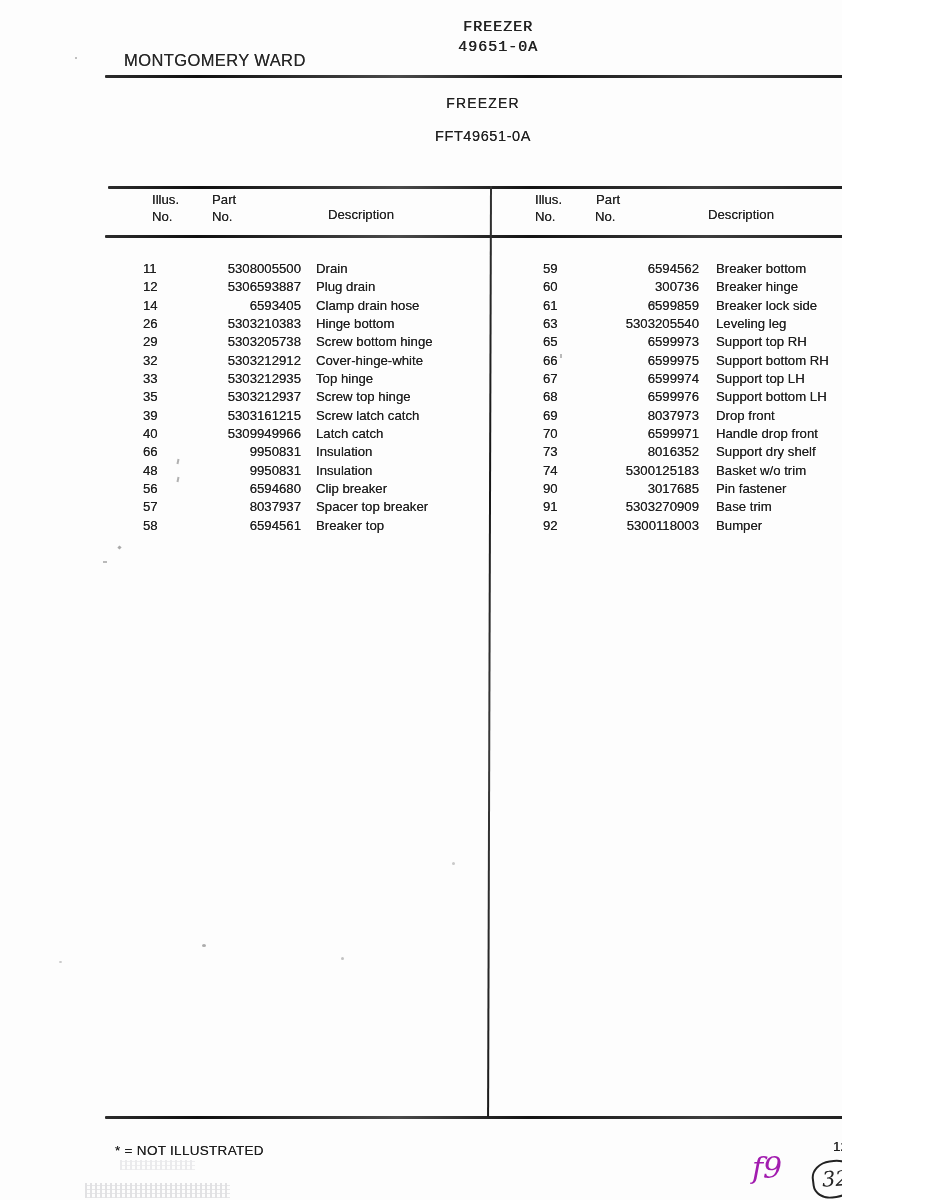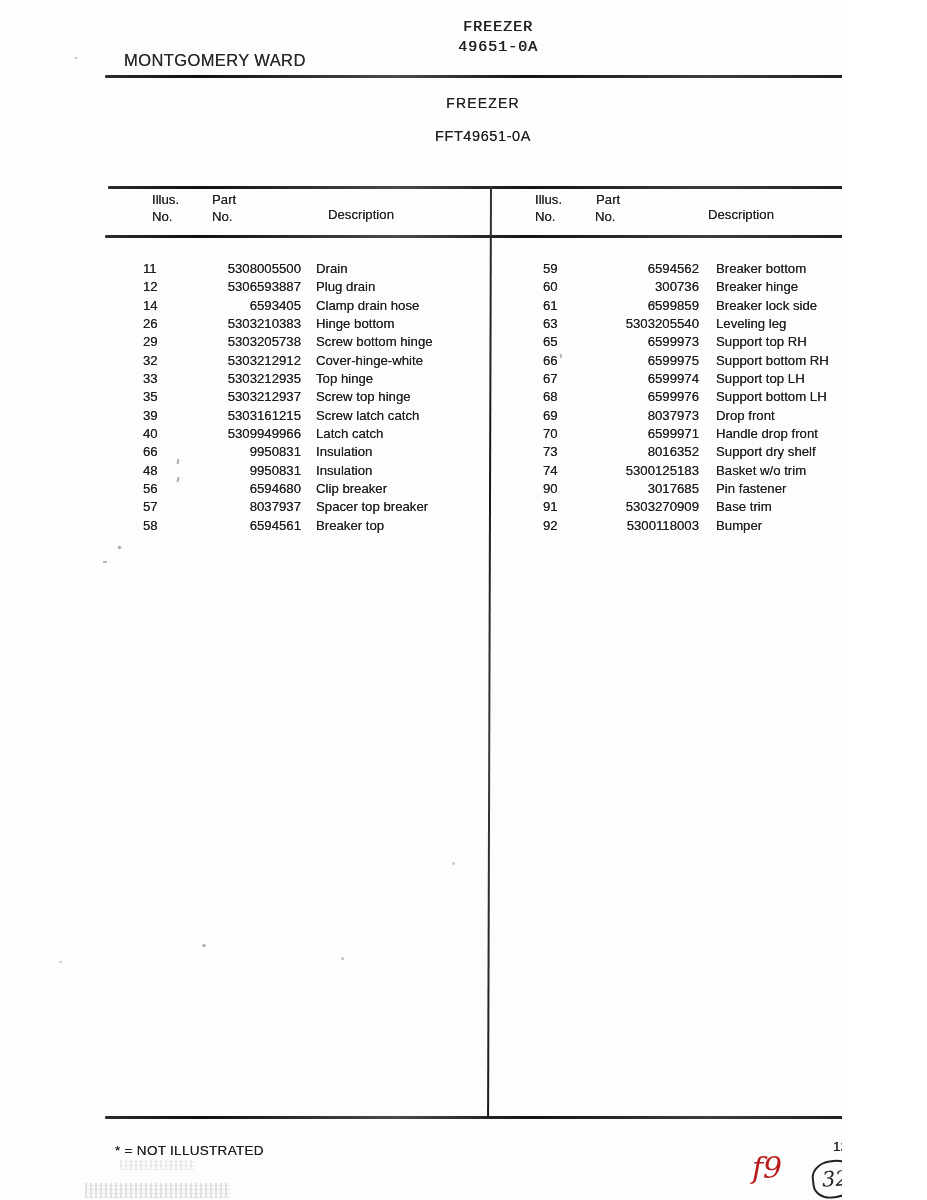--- a/index.html
+++ b/index.html
@@ -120,21 +120,21 @@
   .rows-left  .cell-desc { padding-left: 15px; }
   .rows-right .cell-desc { padding-left: 17px; }
   
   .legend { left: 115px; top: 1143px; font-size: 13.5px; letter-spacing: 0.3px; }
   .date-code { left: 833px; top: 1139px; font-size: 13.5px; }
   .hand-note {
     left: 752px; top: 1150px;
     font-family: "DejaVu Serif", serif;
     font-style: italic;
     font-size: 30px;
-    color: #b91c1c;
+    color: #a21caf;
     text-shadow: none;
   }
   .hand-circle {
     position: absolute;
     left: 812px; top: 1160px;
     width: 46px; height: 38px;
     border: 2.6px solid #222;
     border-radius: 48% 54% 58% 44%;
     transform: rotate(-7deg);
     display: flex;

